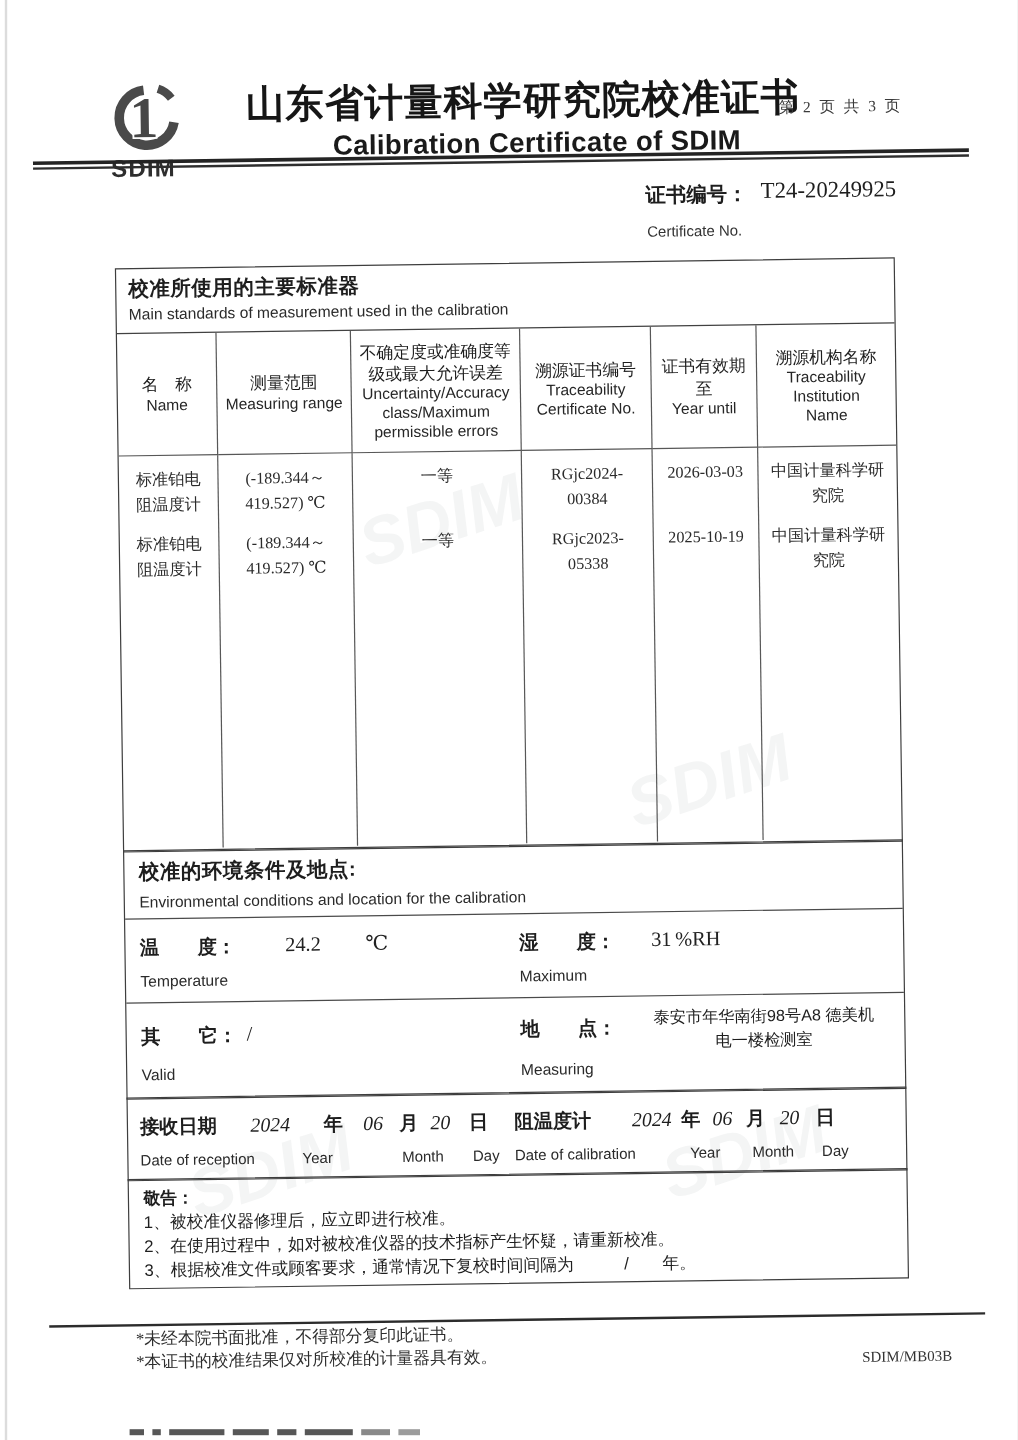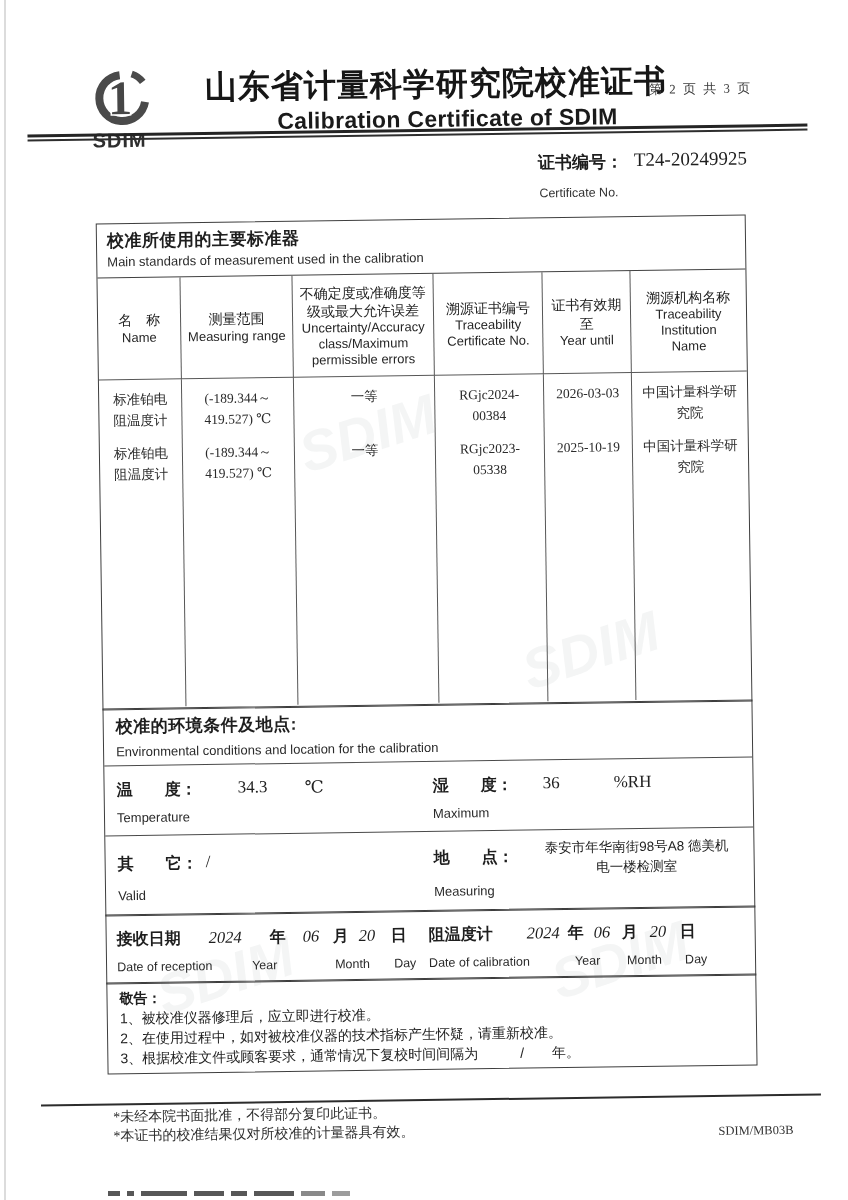--- a/index.html
+++ b/index.html
@@ -190,26 +190,26 @@
       </div>
     </div>
 
     <div class="abs env-box">
       <div class="env-a">
         <div class="cn">校准的环境条件及地点:</div>
         <div class="en">Environmental conditions and location for the calibration</div>
       </div>
       <div class="env-b">
         <span class="abs lab-cn" style="left:12px; top:14px;">温　　度：</span>
-        <span class="abs val" style="left:133px; top:13px;">34.3</span>
+        <span class="abs val" style="left:133px; top:13px;">24.2</span>
         <span class="abs val" style="left:200px; top:13px;">℃</span>
         <span class="abs lab-en" style="left:12px; top:44px;">Temperature</span>
         <span class="abs lab-cn" style="left:328px; top:14px;">湿　　度：</span>
-        <span class="abs val" style="left:438px; top:13px;">36</span>
-        <span class="abs val" style="left:509px; top:13px;">%RH</span>
+        <span class="abs val" style="left:438px; top:13px;">31</span>
+        <span class="abs val" style="left:458px; top:13px;">%RH</span>
         <span class="abs lab-en" style="left:328px; top:44px;">Maximum</span>
       </div>
       <div class="env-c">
         <span class="abs lab-cn" style="left:12px; top:18px;">其　　它：</span>
         <span class="abs val" style="left:100px; top:17px;">/</span>
         <span class="abs lab-en" style="left:12px; top:52px;">Valid</span>
         <span class="abs lab-cn" style="left:328px; top:16px;">地　　点：</span>
         <span class="abs loc-val pre" style="left:418px; top:8px; width:226px;">泰安市年华南街98号A8 德美机
 电一楼检测室</span>
         <span class="abs lab-en" style="left:328px; top:52px;">Measuring</span>

